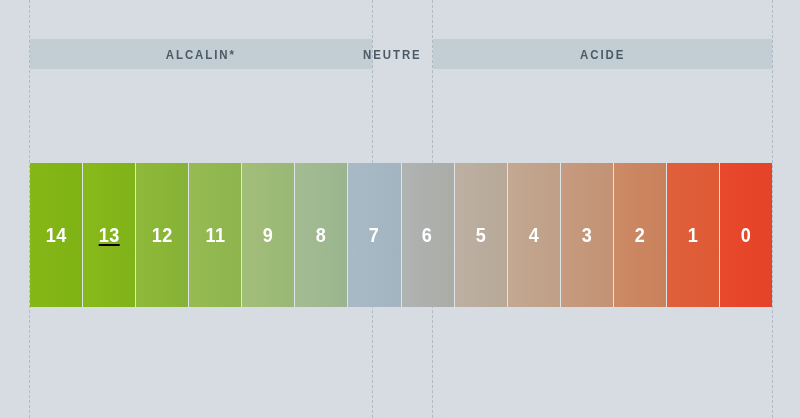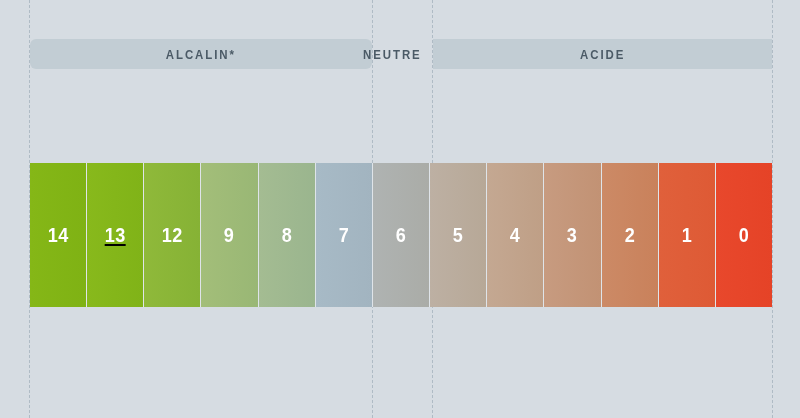--- a/index.html
+++ b/index.html
@@ -108,40 +108,43 @@
 <body style="background: rgb(214, 220, 226);">
 
 <div id="scale-figure" style="background: rgb(214, 220, 226);">
 
   <div class="guide-line guide-left" style="border-left-color: rgb(169, 182, 192);"></div>
   <div class="guide-line guide-mid-a" style="border-left-color: rgb(169, 182, 192);"></div>
   <div class="guide-line guide-mid-b" style="border-left-color: rgb(169, 182, 192);"></div>
   <div class="guide-line guide-right" style="border-left-color: rgb(169, 182, 192);"></div>
 
   <div id="category-header">
-    <div class="cat cat-bar" id="cat-alcalin" style="background: rgb(194, 205, 212); border-radius: 6px;">
+    <div class="cat cat-bar" id="cat-alcalin" style="background: rgb(194, 205, 212);">
       <span class="cat-label" style="color: rgb(75, 90, 102);">ALCALIN*</span>
     </div>
     <div class="cat" id="cat-neutre">
       <span class="cat-label" style="color: rgb(75, 90, 102);">NEUTRE</span>
     </div>
     <div class="cat cat-bar" id="cat-acide" style="background: rgb(194, 205, 212);">
       <span class="cat-label" style="color: rgb(75, 90, 102);">ACIDE</span>
     </div>
   </div>
 
   <div id="ph-strip">
       <div class="ph-cell" style="background: linear-gradient(to right, rgb(133, 183, 23) 0%, rgb(127, 178, 20) 100%); border-right-color: rgb(223, 228, 233);">
         <span class="ph-value" style="color: rgb(255, 255, 255);">14</span>
       </div>
       <div class="ph-cell" style="background: linear-gradient(to right, rgb(136, 185, 28) 0%, rgb(128, 179, 24) 100%); border-right-color: rgb(223, 228, 233); text-decoration: underline;">
         <span class="ph-value" style="color: rgb(255, 255, 255);">13</span>
       </div>
       <div class="ph-cell" style="background: linear-gradient(to right, rgb(143, 185, 58) 0%, rgb(134, 178, 53) 100%); border-right-color: rgb(223, 228, 233);">
         <span class="ph-value" style="color: rgb(255, 255, 255);">12</span>
+      </div>
+      <div class="ph-cell" style="background: linear-gradient(to right, rgb(150, 187, 82) 0%, rgb(141, 180, 77) 100%); border-right-color: rgb(223, 228, 233);">
+        <span class="ph-value" style="color: rgb(255, 255, 255);">11</span>
       </div>
       <div class="ph-cell" style="background: linear-gradient(to right, rgb(163, 190, 121) 0%, rgb(153, 183, 117) 100%); border-right-color: rgb(223, 228, 233);">
         <span class="ph-value" style="color: rgb(255, 255, 255);">9</span>
       </div>
       <div class="ph-cell" style="background: linear-gradient(to right, rgb(164, 188, 146) 0%, rgb(154, 181, 142) 100%); border-right-color: rgb(223, 228, 233);">
         <span class="ph-value" style="color: rgb(255, 255, 255);">8</span>
       </div>
       <div class="ph-cell" style="background: linear-gradient(to right, rgb(167, 186, 198) 0%, rgb(162, 180, 192) 100%); border-right-color: rgb(223, 228, 233);">
         <span class="ph-value" style="color: rgb(255, 255, 255);">7</span>
       </div>

